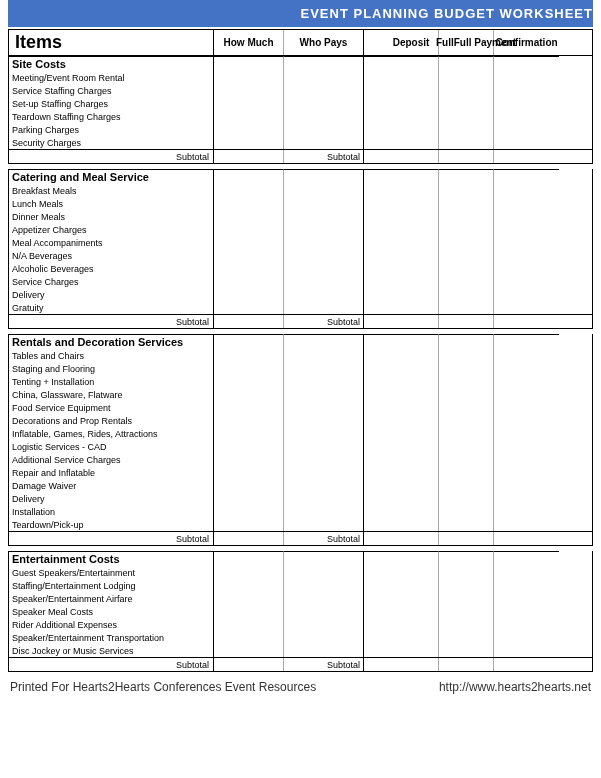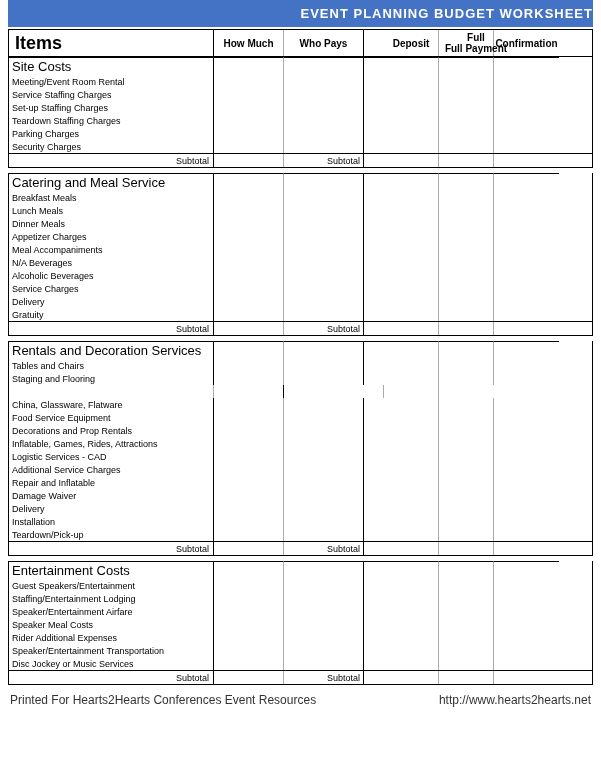--- a/index.html
+++ b/index.html
@@ -45,21 +45,21 @@
     }
     .col-header-cell:last-child { border-right: none; }
     .items-cell {
       font-size: 16px;
       font-weight: bold;
       justify-content: flex-start;
       padding-left: 6px;
     }
     .full-payment-wrap {
       display: flex;
-      flex-direction: column;
+      flex-direction: row;
       align-items: center;
       justify-content: center;
       margin-left: 20px;
     }
     .footer {
       text-align: center;
       font-size: 12px;
       color: #333;
       margin-top: 8px;
       display: flex;
@@ -161,22 +161,22 @@
     .st5 {
       border-right: 1px solid #aaa;
       display: flex;
       align-items: center;
     }
     .st6 {
       display: flex;
       align-items: center;
     }
     .section-title-row .c0 {
-      font-size: 13px;
-      font-weight: normal;
+      font-size: 11px;
+      font-weight: bold;
     }
   </style>
 </head>
 <body>
 
 <div class="page">
 
   <div class="header">
     <span>EVENT PLANNING BUDGET WORKSHEET</span>
   </div>
@@ -403,20 +403,21 @@
         <div class="row">
       <div class="c0">Staging and Flooring</div>
       <div class="c1"></div>
       <div class="c2"></div>
       <div class="c3"></div>
       <div class="c4"></div>
       <div class="c5"></div>
       <div class="c6"></div>
     </div>
         <div class="row">
+      <div class="c0">Tenting + Installation</div>
       <div class="c1"></div>
       <div class="c2"></div>
       <div class="c3"></div>
       <div class="c4"></div>
       <div class="c5"></div>
       <div class="c6"></div>
     </div>
         <div class="row">
       <div class="c0">China, Glassware, Flatware</div>
       <div class="c1"></div>

